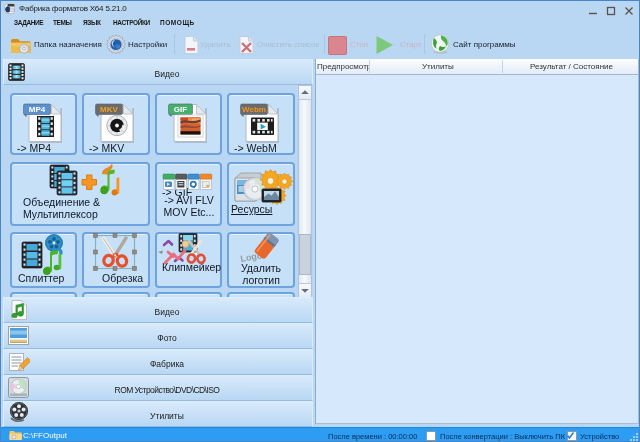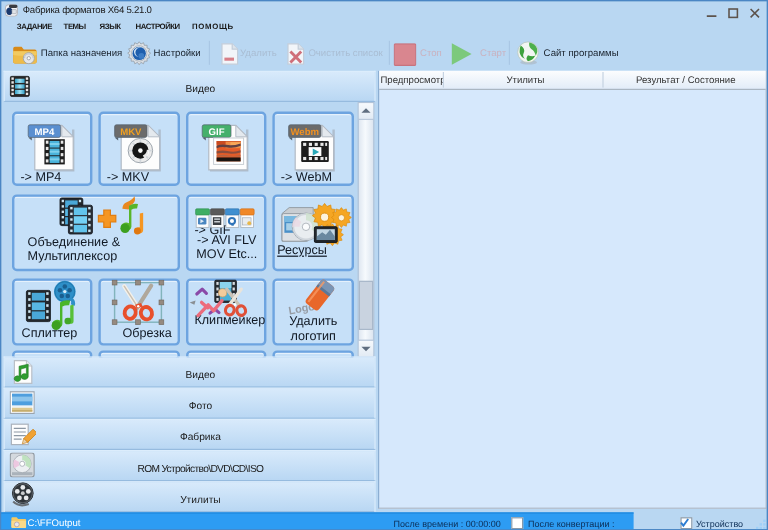--- a/index.html
+++ b/index.html
@@ -18,21 +18,21 @@
 .hdr .t{position:absolute;z-index:4;left:20px;width:286px;text-align:center;top:9px;font-size:8.5px;color:#1a1a1a;}
 .tile{position:absolute;box-sizing:border-box;border:2px solid #6da4e0;border-radius:4px;
  background:#c6e0f8;box-shadow:inset 0 1px 0 rgba(255,255,255,0.55);}
 .cap{position:absolute;font-size:10.5px;color:#101823;line-height:12px;white-space:nowrap;}
 #rp{position:absolute;left:315px;top:59px;width:324px;height:365px;background:#d6e8fc;
  border-left:1px solid #8caed2;border-right:1px solid #b0bac8;border-bottom:1px solid #b0bac8;box-sizing:border-box;}
 #rph{position:absolute;left:0;top:0;width:100%;height:15px;
  background:linear-gradient(#fcfdfe,#e2ecf8);border-bottom:1px solid #aab6c2;}
 #rph .c{position:absolute;top:2.5px;font-size:8px;color:#333;white-space:nowrap;}
 #rph .d{position:absolute;top:1px;width:1px;height:13px;background:#c5d3e2;}
-#status{position:absolute;left:0;top:427px;width:528px;height:15px;background:#2d9cf3;border-top:1px solid #1f87dc;box-sizing:border-box;z-index:20;}
+#status{position:absolute;left:0;top:427px;width:640px;height:15px;background:#2d9cf3;border-top:1px solid #1f87dc;box-sizing:border-box;z-index:20;}
 #status .l{position:absolute;left:23px;top:3px;font-size:8px;color:#fff;}
 #status .r{position:absolute;top:4px;font-size:7.5px;color:#0c2d55;}
 .cb{position:absolute;top:2.5px;width:10px;height:10px;background:#fff;border:1px solid #8899aa;box-sizing:border-box;}
 </style></head><body>
 <div id="win"></div>
 <div id="title">
  <svg class="abs" style="left:4px;top:3px" width="11" height="11" viewBox="0 0 11 11">
   <rect x="0.5" y="1" width="10" height="9.5" rx="2.5" fill="#f4f4f6" stroke="#b0b2b8" stroke-width="0.8"></rect>
   <rect x="3.5" y="1" width="7" height="2.6" rx="1.2" fill="#3a3d42"></rect>
   <path d="M3.8 3.2 a2.6 3.2 0 1 0 0.01 0z" fill="#1a3a6e"></path>

